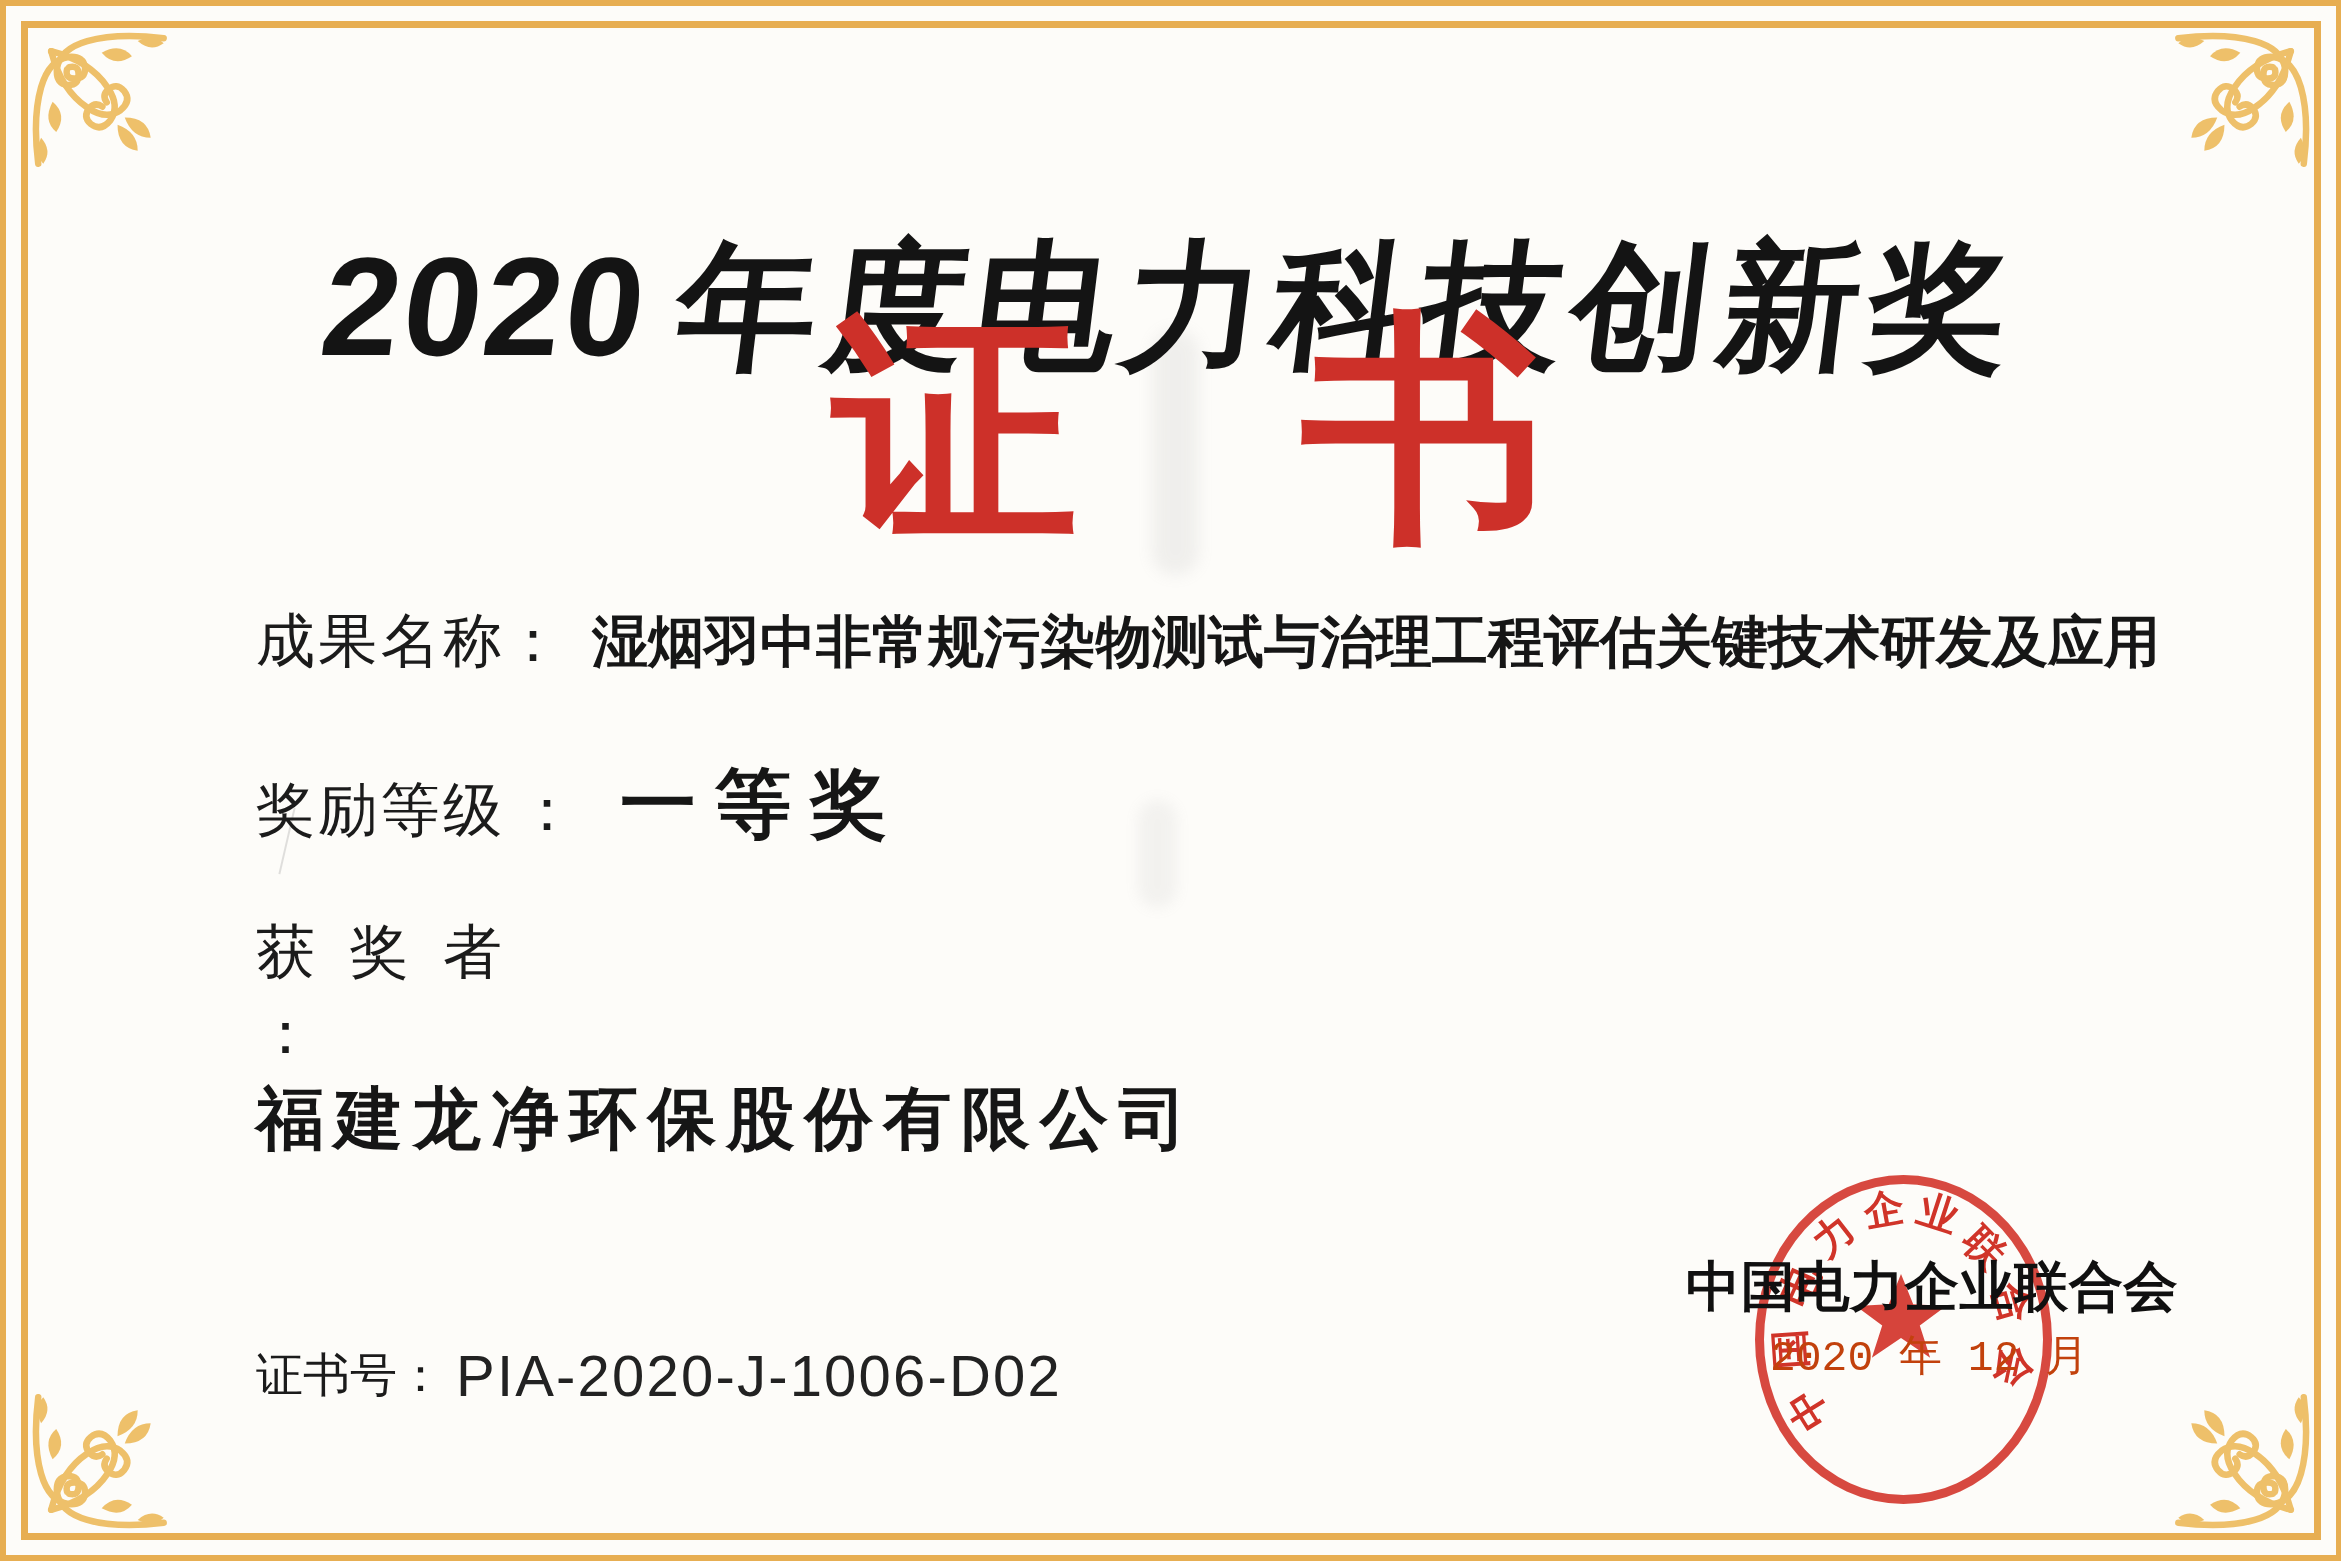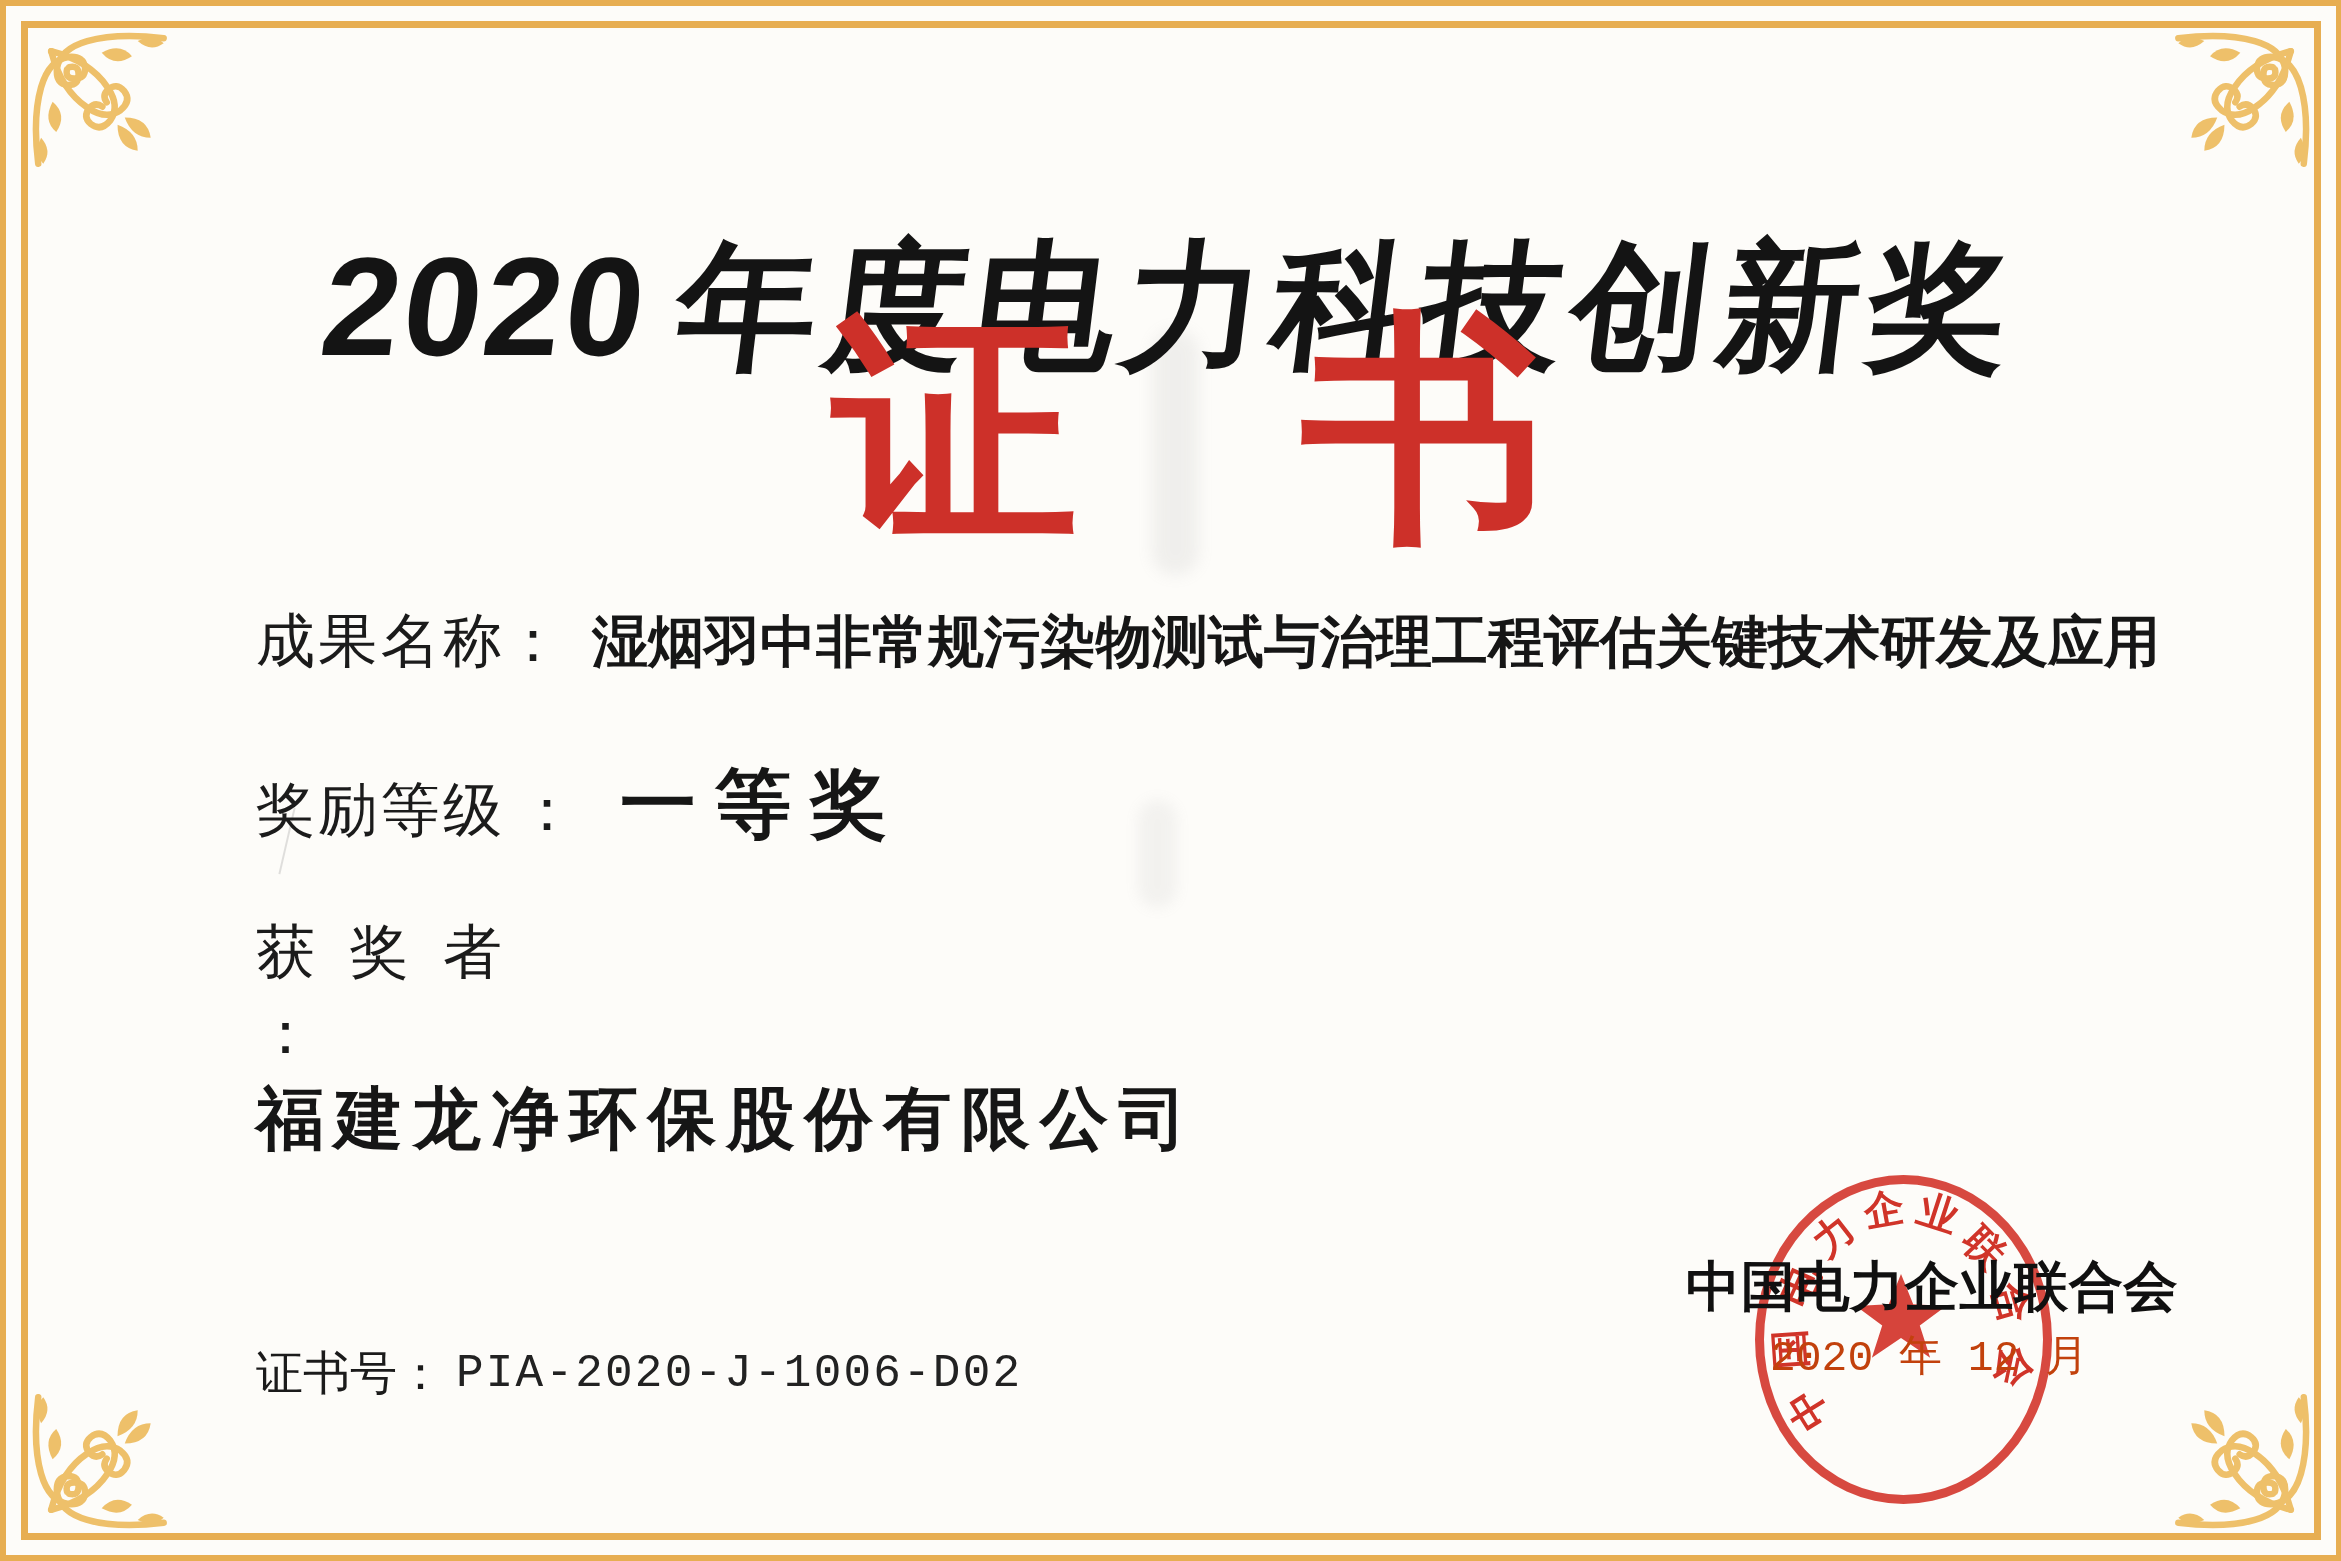--- a/index.html
+++ b/index.html
@@ -74,22 +74,22 @@
   .v1{font-size:56px;}
   .v2{font-size:76px;font-weight:800;letter-spacing:19.3px;}
   .v3{font-size:68px;letter-spacing:10.4px;}
   
   .certno{
     position:absolute;left:256px;top:1342px;
     display:flex;align-items:center;white-space:nowrap;
   }
   .certno .lbl{font-size:47px;font-weight:500;}
   .certno .num{
-    font-family:Liberation Mono, monospace;
-    font-size:46px;letter-spacing:2.2px;margin-left:12px;color:#222;
+    font-family:Liberation Sans, sans-serif;
+    font-size:58px;letter-spacing:2.2px;margin-left:12px;color:#222;
   }
   
   .seal{
     position:absolute;left:1755px;top:1175px;width:297px;height:329px;
     z-index:1;
   }
   .seal-ring{
     position:absolute;inset:0;border-radius:50%;
     border:9px solid #d43a30;opacity:.92;
   }

